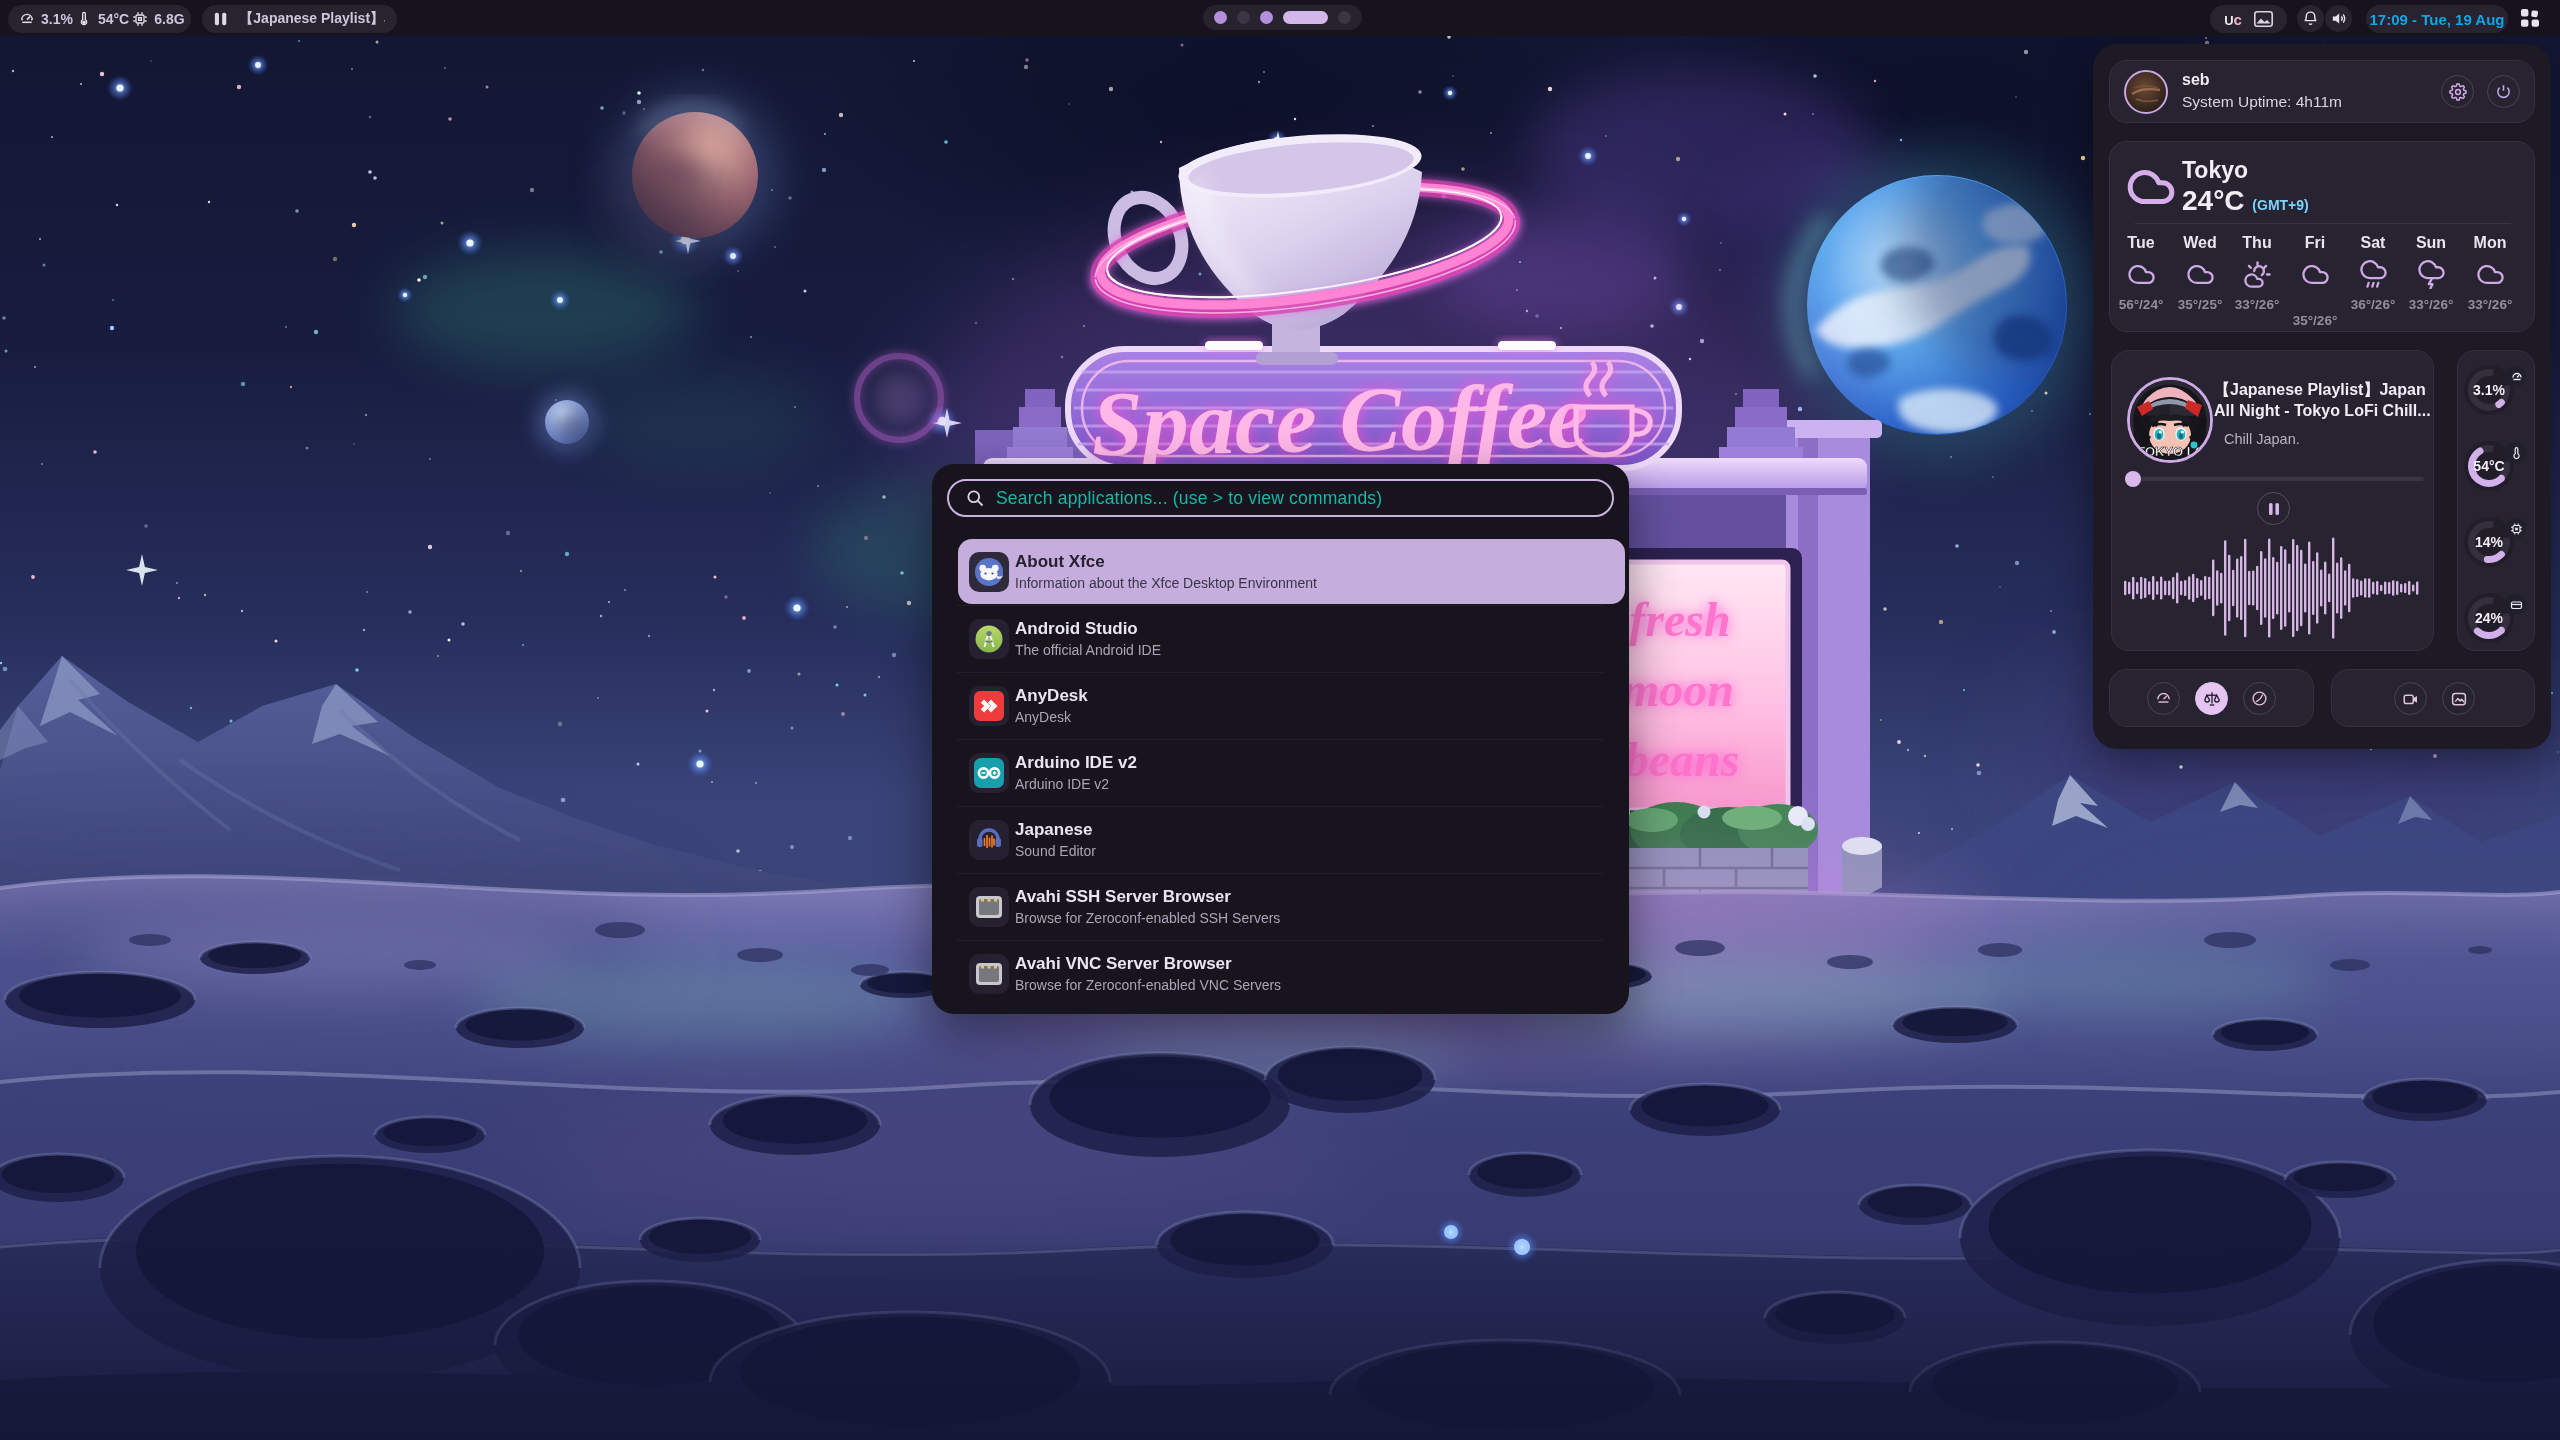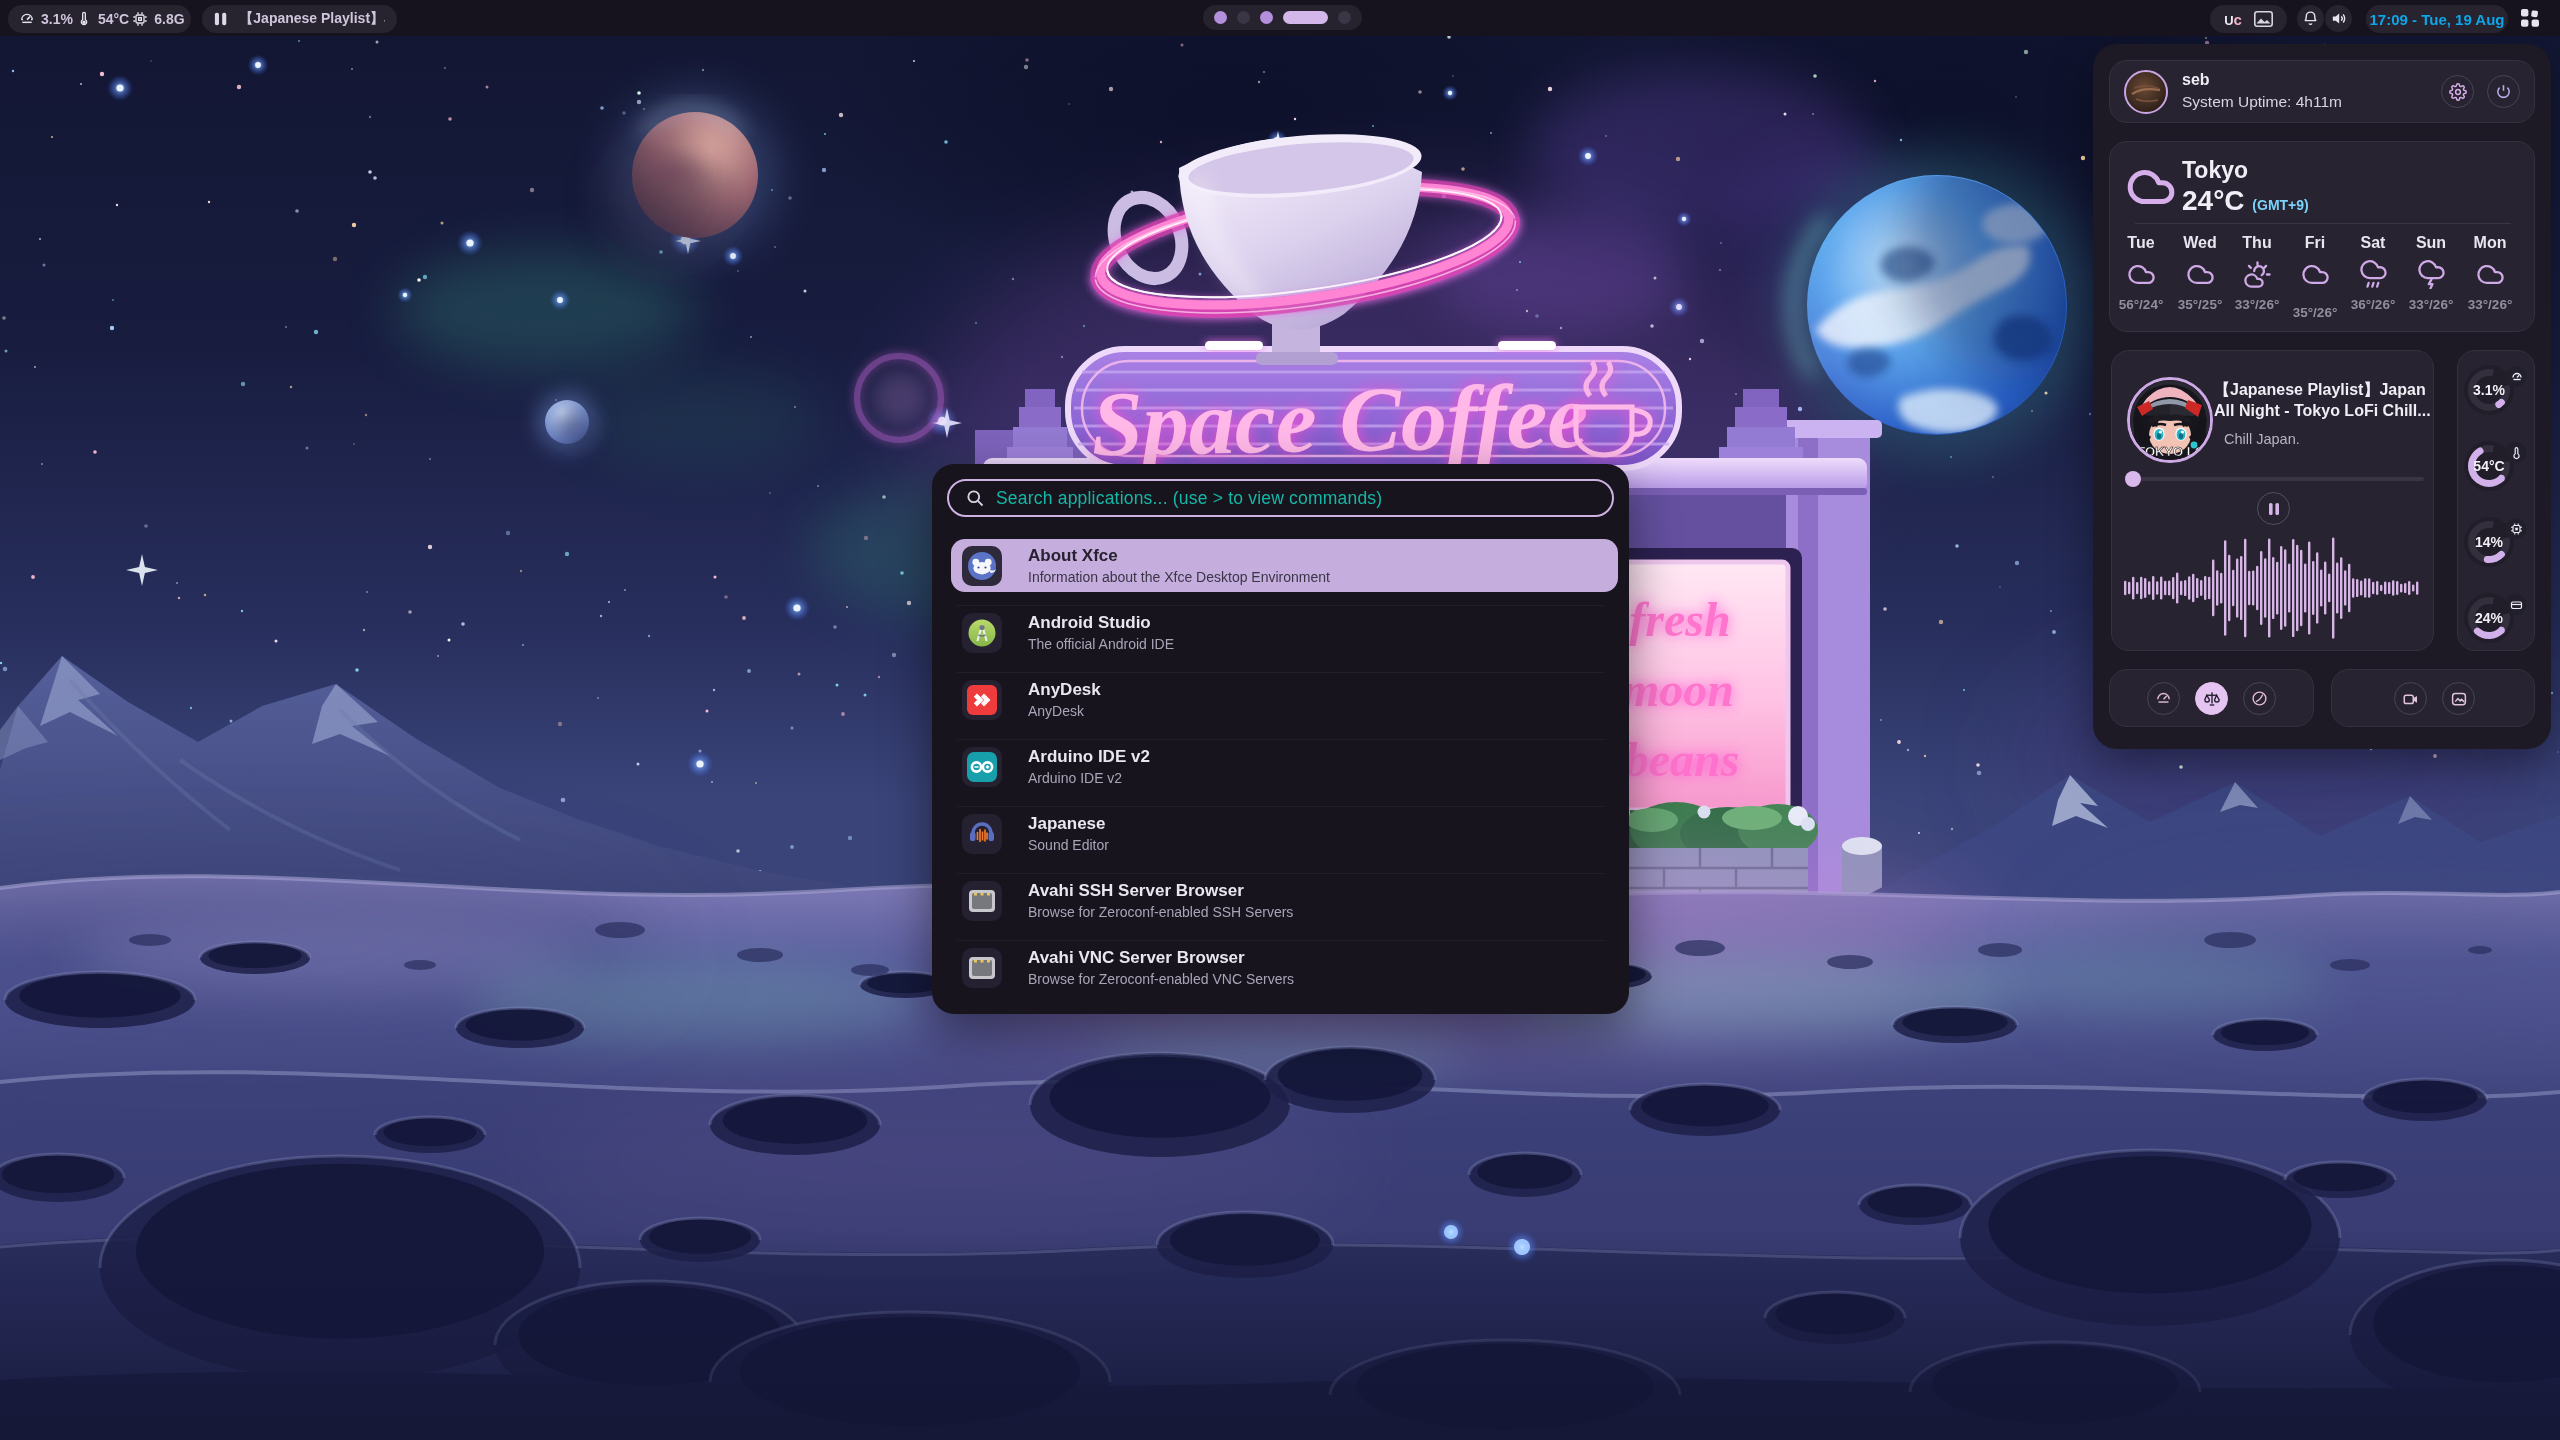--- a/index.html
+++ b/index.html
@@ -13,21 +13,21 @@
 .tb-ico{width:16px;height:16px;flex:0 0 auto;}
 
 #ws{position:absolute;left:1203px;top:5px;height:25px;border-radius:13px;background:#26222e;display:flex;align-items:center;gap:10px;padding:0 11px;}
 .wdot{width:13px;height:13px;border-radius:7px;background:#3b3646;}
 .wdot.on{background:#b48fdc;}
 .wact{width:45px;height:13px;border-radius:7px;background:#d3b6ea;}
 
 #launcher{position:absolute;left:932px;top:464px;width:697px;height:550px;border-radius:22px;background:#17141d;z-index:20;box-shadow:0 18px 50px rgba(0,0,0,.45);}
 #searchbox{position:absolute;left:15px;top:15px;width:667px;height:38px;border:2px solid #cdb2e2;border-radius:20px;display:flex;align-items:center;padding:0 16px;gap:11px;color:#14b8a6;font-size:17.5px;letter-spacing:.2px;}
 #applist{position:absolute;left:15px;top:75px;width:667px;}
-.app{position:absolute;left:4px;width:667px;height:53px;display:flex;align-items:center;padding:0 11px;gap:26px;}
+.app{position:absolute;left:11px;width:667px;height:65px;display:flex;align-items:center;padding:0 11px;gap:6px;}
 .app .ic{width:40px;height:40px;border-radius:10px;background:#252130;display:flex;align-items:center;justify-content:center;flex:0 0 auto;}
 .app .tt{font-size:17px;font-weight:700;color:#e9e6ef;line-height:1.35;}
 .app .st{font-size:14px;color:#aba4b8;line-height:1.3;}
 .app.sel{background:#c5aedd;border-radius:14px;}
 .app.sel .tt{color:#272130;}
 .app.sel .st{color:#3b3447;}
 .appdiv{position:absolute;left:10px;width:647px;height:1px;background:rgba(255,255,255,0.05);}
 
 #panel{position:absolute;left:2093px;top:44px;width:458px;height:705px;border-radius:24px;background:#1d1a26;z-index:20;box-shadow:0 14px 44px rgba(0,0,0,.4);}
 .card{position:absolute;background:#272331;border:1px solid #363040;border-radius:18px;}
@@ -1201,21 +1201,21 @@
               <path d="M15.5 12.5a4 4 0 1 0-6.2 -3.3"></path>
               <path d="M13 22H7a5 5 0 1 1 4.8-6.4h1.2a3.2 3.2 0 1 1 0 6.4Z"></path>
             </svg>
 <div class="t" style="margin-top:4px;">33°/26°</div>
 </div>
 <div class="wcol" style="left:175px;">
 <div class="d">Fri</div>
 <svg style="margin-top:8px;" width="29" height="29" viewBox="0 0 24 24" fill="none" stroke="#cfa9e6" stroke-width="1.9" stroke-linecap="round" stroke-linejoin="round">
               <path d="M17.5 19H9a7 7 0 1 1 6.71-9h1.79a4.5 4.5 0 1 1 0 9Z"></path>
             </svg>
-<div class="t" style="margin-top:12px;">35°/26°</div>
+<div class="t" style="margin-top:20px;">35°/26°</div>
 </div>
 <div class="wcol" style="left:233px;">
 <div class="d">Sat</div>
 <svg style="margin-top:8px;" width="29" height="29" viewBox="0 0 24 24" fill="none" stroke="#cfa9e6" stroke-width="1.9" stroke-linecap="round" stroke-linejoin="round">
               <path d="M17.5 15H9a7 7 0 1 1 6.71-9h1.79a4.5 4.5 0 1 1 0 9Z"></path>
               <path d="M8 19l-1 3"></path>
               <path d="M12 19l-1 3"></path>
               <path d="M16 19l-1 3"></path>
             </svg>
 <div class="t" style="margin-top:4px;">36°/26°</div>

